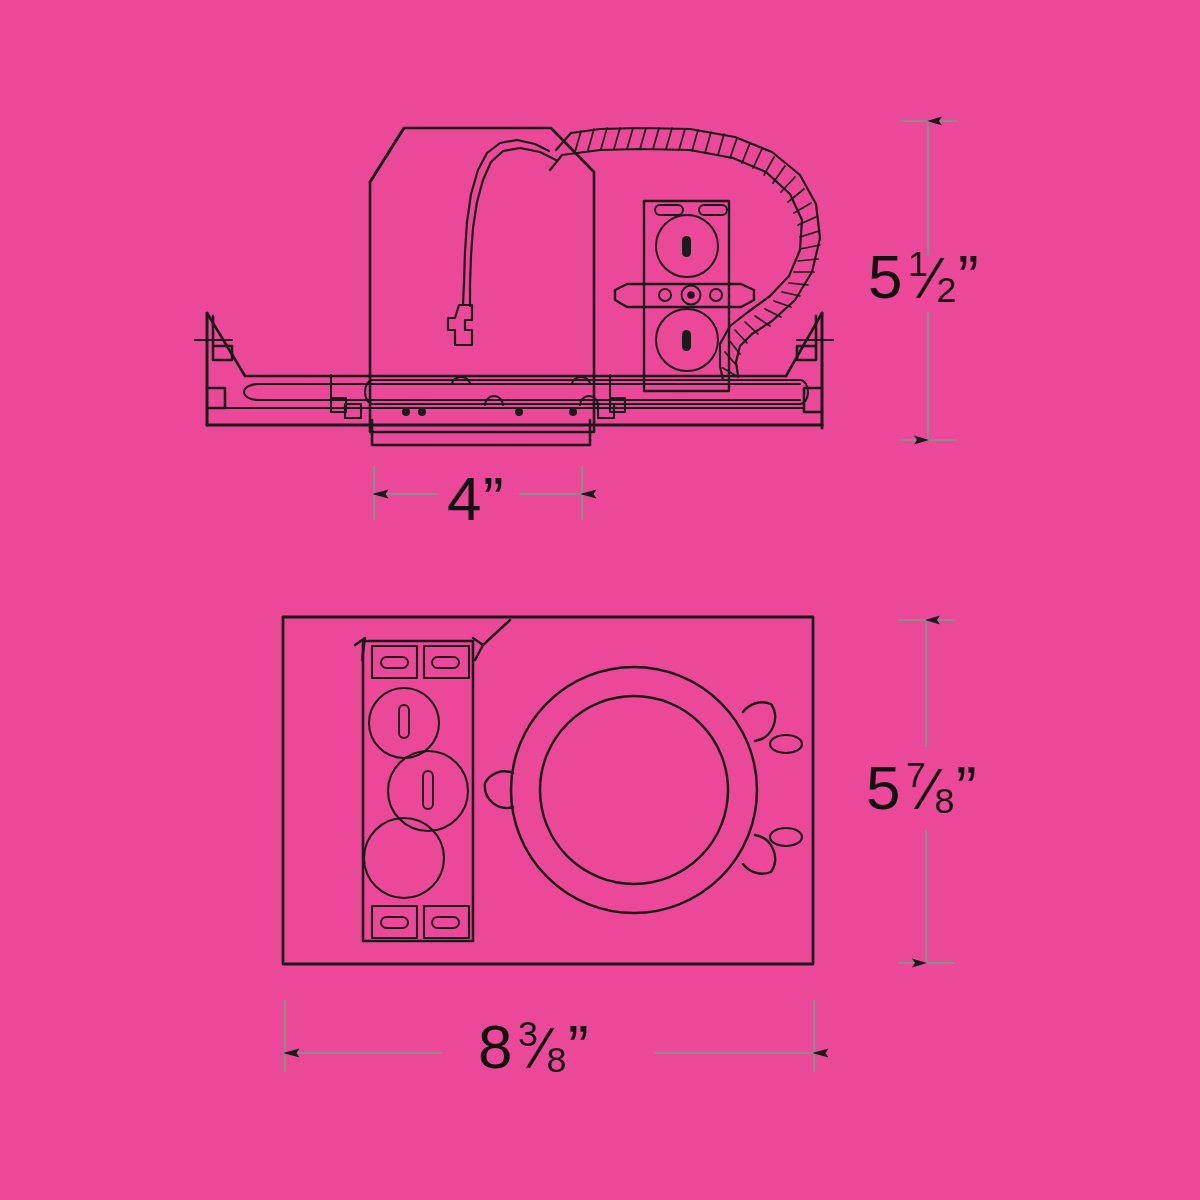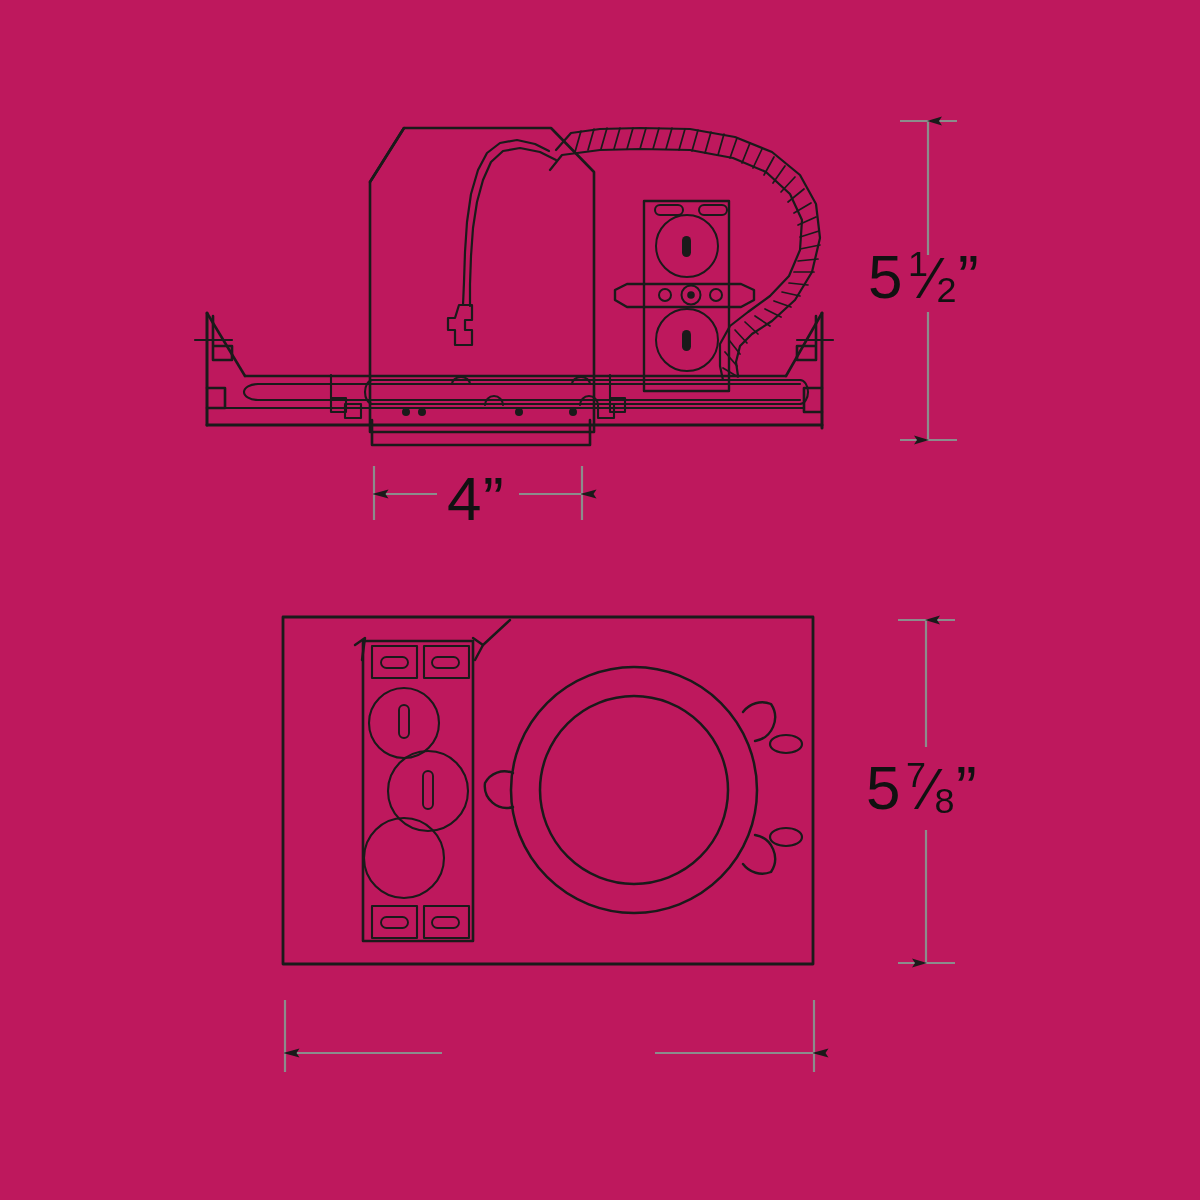--- a/index.html
+++ b/index.html
@@ -10,21 +10,21 @@
   body {
     width: 1200px;
     height: 1200px;
     font-family: "Liberation Sans", sans-serif;
     overflow: hidden;
   }
   #sheet {
     position: relative;
     width: 1200px;
     height: 1200px;
-    background: #be185d;
+    background: #ec4899;
   }
   #sheet svg {
     position: absolute;
     left: 0;
     top: 0;
   }
   .dim-text {
     position: absolute;
     color: #111111;
     font-family: "Liberation Sans", sans-serif;
@@ -297,14 +297,17 @@
   </div>
 
   <div class="dim-text" id="dim-width-top">
     <span class="whole">4</span><span class="inch">”</span>
   </div>
 
   <div class="dim-text" id="dim-height-bot">
     <span class="whole">5</span><span class="frac"><sup>7</sup><span class="slash">⁄</span><sub>8</sub></span><span class="inch">”</span>
   </div>
 
+  <div class="dim-text" id="dim-width-bot">
+    <span class="whole">8</span><span class="frac"><sup>3</sup><span class="slash">⁄</span><sub>8</sub></span><span class="inch">”</span>
+  </div>
 
 </div>
 
 </body></html>

